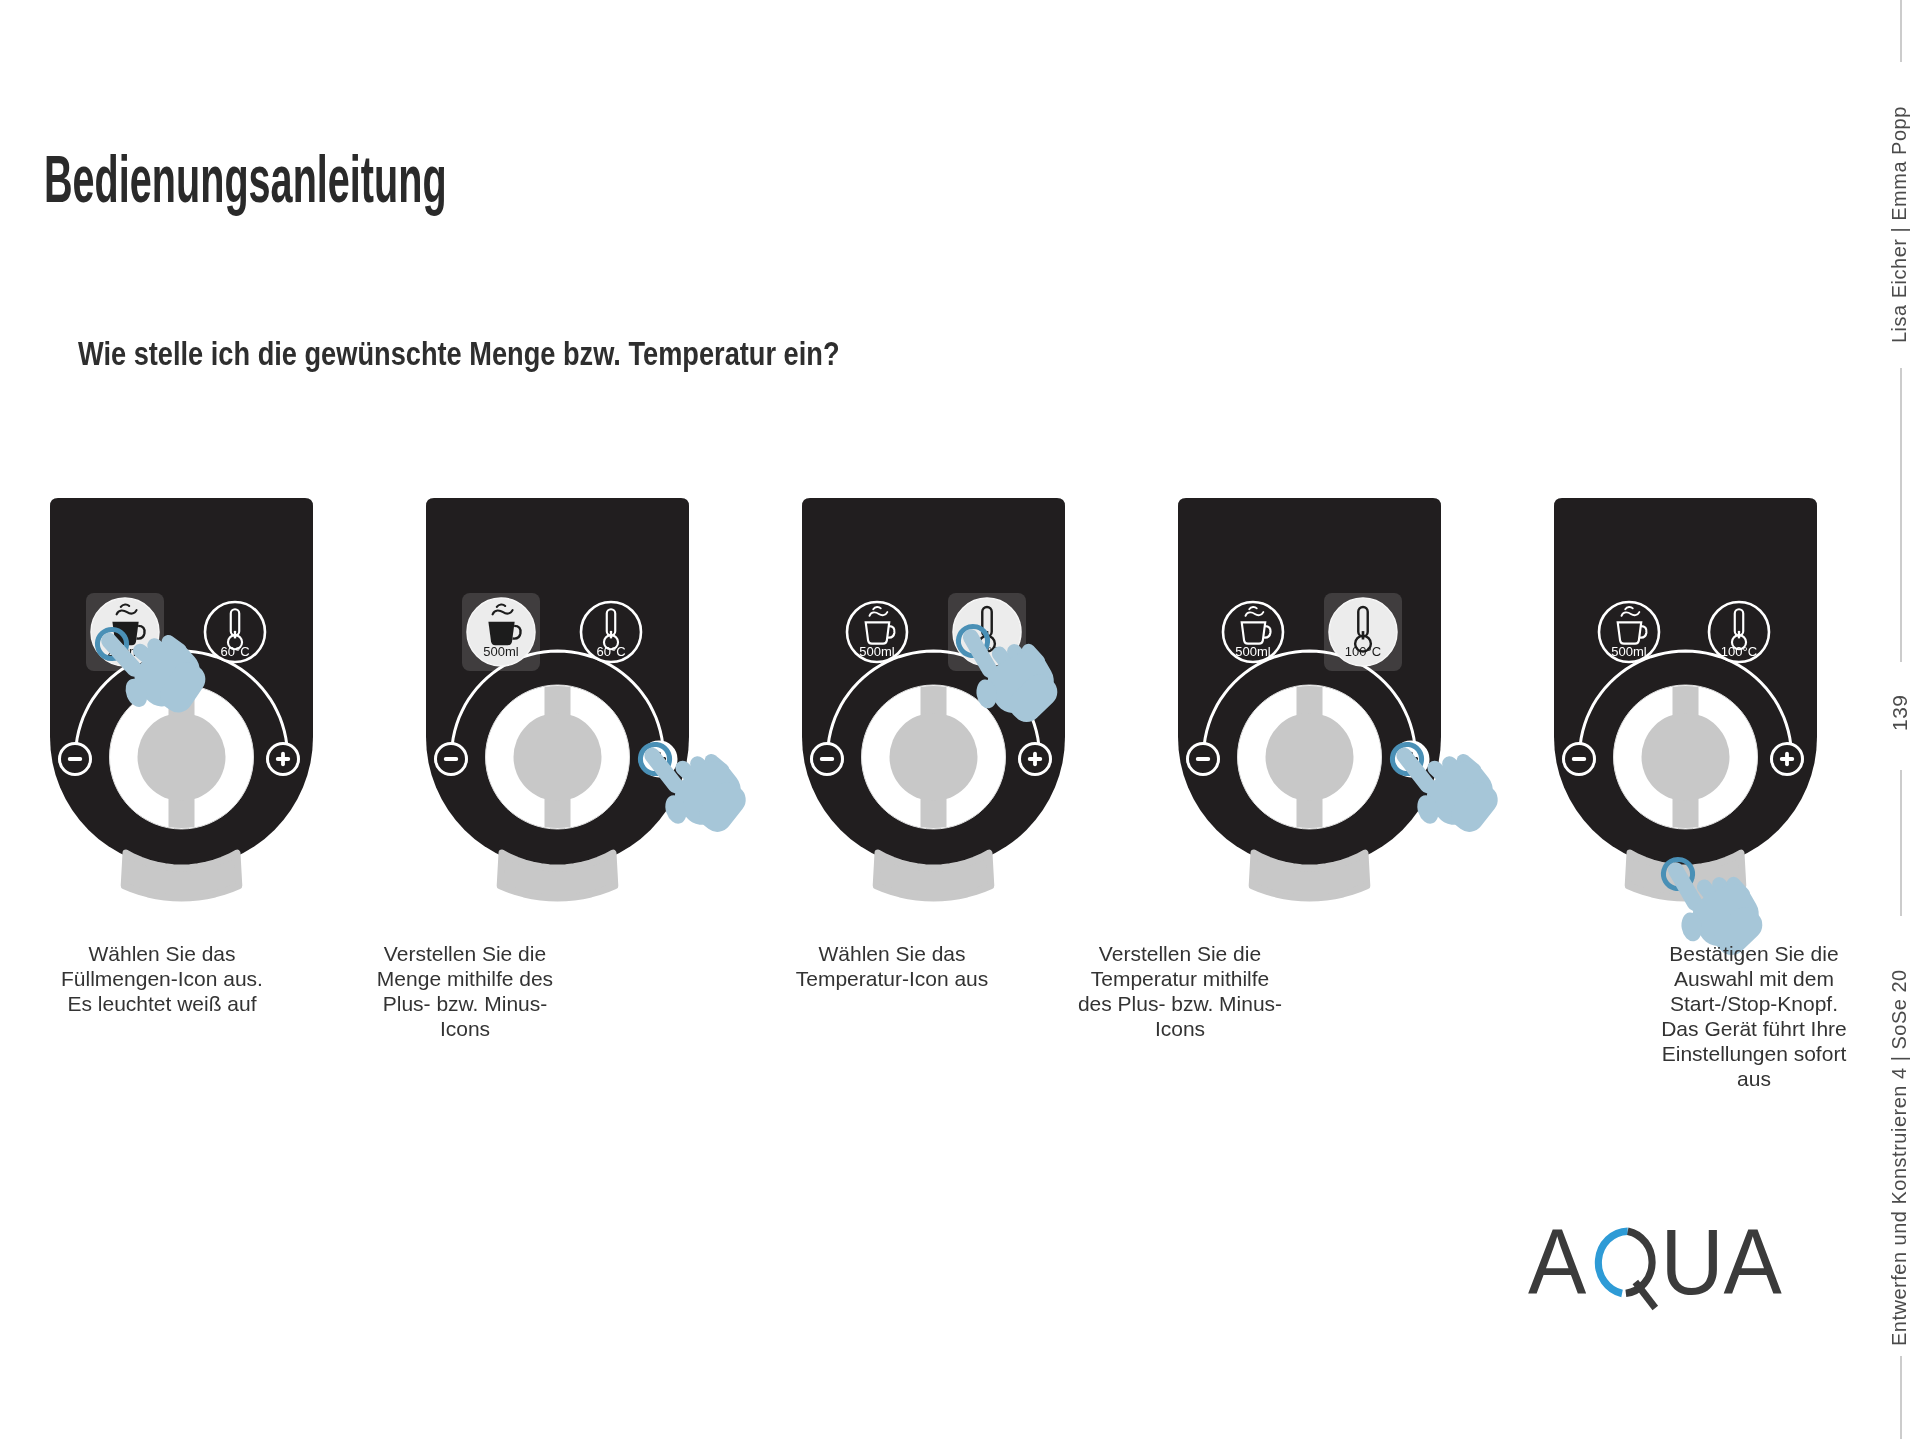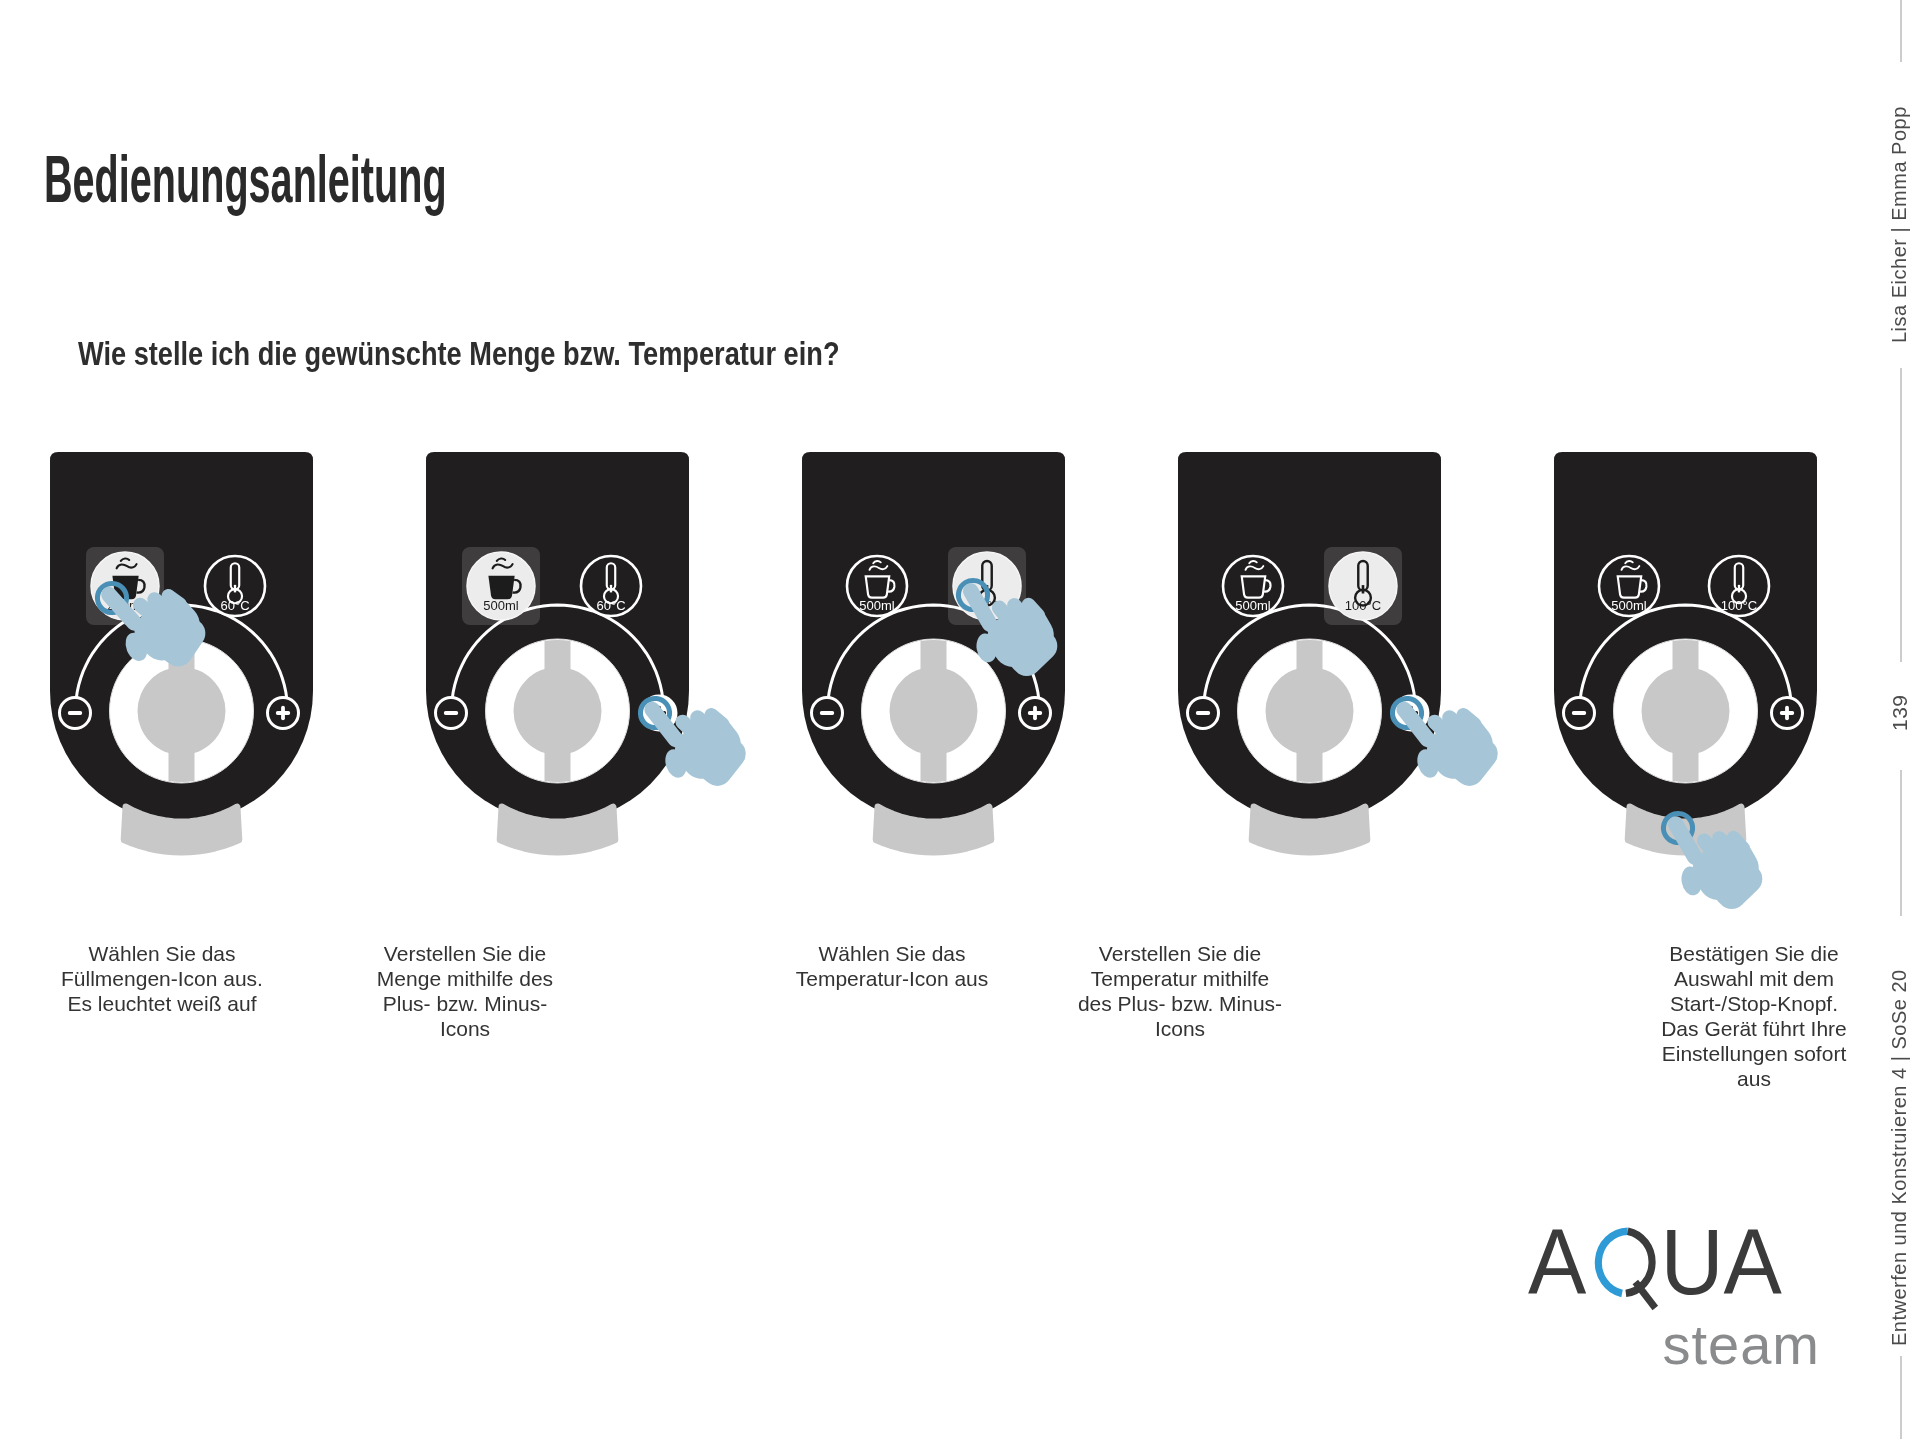--- a/index.html
+++ b/index.html
@@ -3,21 +3,21 @@
 <meta charset="utf-8">
 <style>
   html,body{margin:0;padding:0;background:#fff;}
   body{width:1920px;height:1439px;position:relative;overflow:hidden;
        font-family:"Liberation Sans","DejaVu Sans",sans-serif;}
   .page-title{position:absolute;left:44px;top:97px;font-size:66px;font-weight:bold;
       color:#2a2a2a;transform:scaleX(.6);transform-origin:left top;white-space:nowrap;}
   .page-subtitle{position:absolute;left:78px;top:306px;font-size:34px;font-weight:bold;
       color:#2e2e2e;transform:scaleX(.8);transform-origin:left top;white-space:nowrap;}
   .devices{position:absolute;left:0;top:0;}
-  .device{position:absolute;top:452px;width:263px;height:480px;text-decoration:underline;}
+  .device{position:absolute;top:498px;width:263px;height:480px;text-decoration:underline;}
   .device svg{overflow:visible;display:block;}
   .caption{position:absolute;top:941px;width:340px;text-align:center;font-size:21px;
       line-height:25px;color:#333;white-space:pre-line;}
   .cap-1{left:-8px;}.cap-2{left:295px;}.cap-3{left:722px;}.cap-4{left:1010px;}.cap-5{left:1584px;}
   .side-rule{position:absolute;left:1900px;width:2px;background:#ccc;}
   .rule-a{top:0;height:62px;}.rule-b{top:368px;height:294px;}
   .rule-c{top:770px;height:146px;}.rule-d{top:1356px;height:83px;}
   .side-text{position:absolute;left:1888px;width:30px;color:#4b4b4b;font-size:20px;
       writing-mode:vertical-rl;transform:rotate(180deg);text-align:center;letter-spacing:.5px;}
   .side-authors{top:105px;height:240px;}
@@ -378,14 +378,13 @@
 <div class="logo">
   <div class="logo-row">
     <span>A</span>
     <svg class="lq" width="74" height="112" viewBox="0 0 74 112" style="vertical-align:-14px;">
       <path d="M 42 15.2 A 31.5 31.5 0 0 0 36 77.5" fill="none" stroke="#2e9bd6" stroke-width="7.5"></path>
       <path d="M 42 15.2 A 31.5 31.5 0 0 1 40 77.4" fill="none" stroke="#3b3b3b" stroke-width="7.5"></path>
       <line x1="50" y1="66" x2="71" y2="92" stroke="#3b3b3b" stroke-width="7.5"></line>
     </svg>
     <span>UA</span>
   </div>
-  <div class="logo-sub">steam</div>
 </div>
 
 </body></html>

